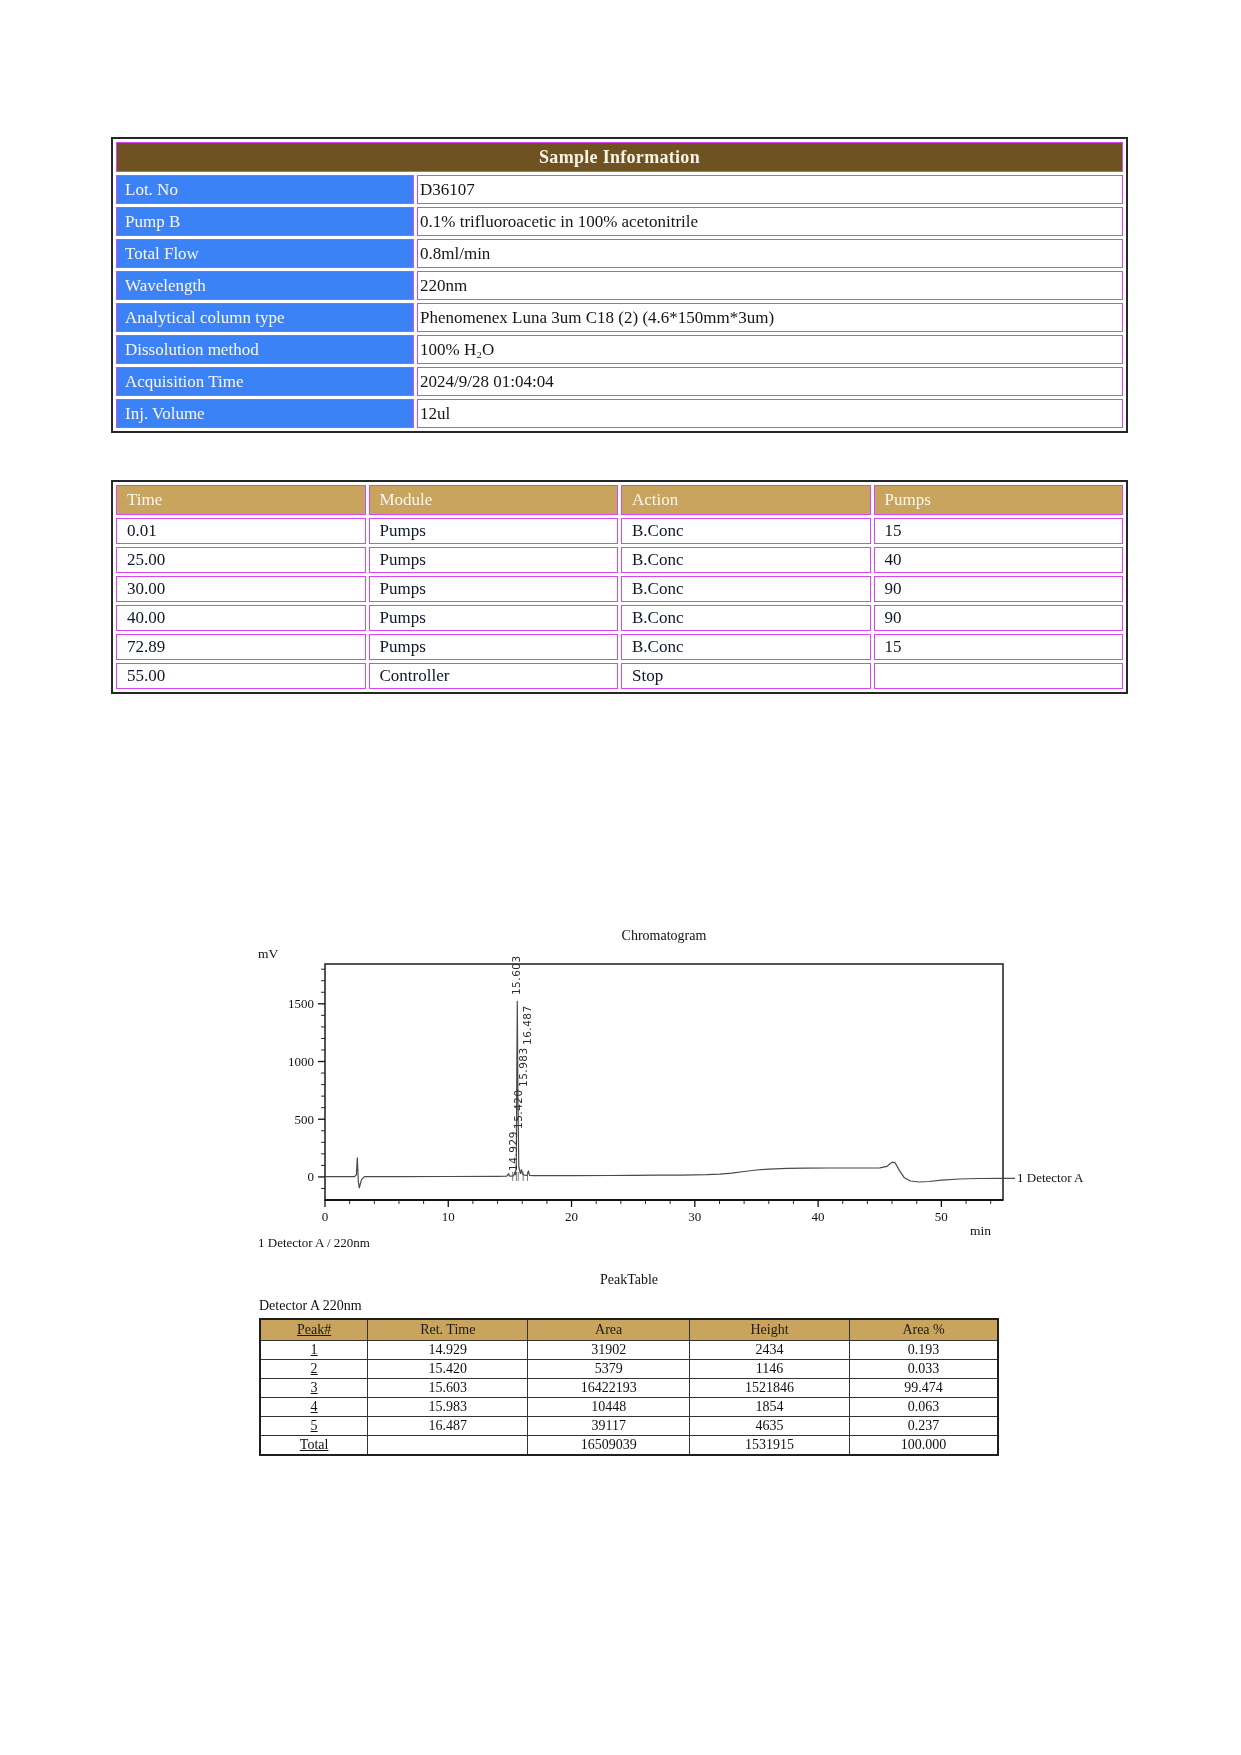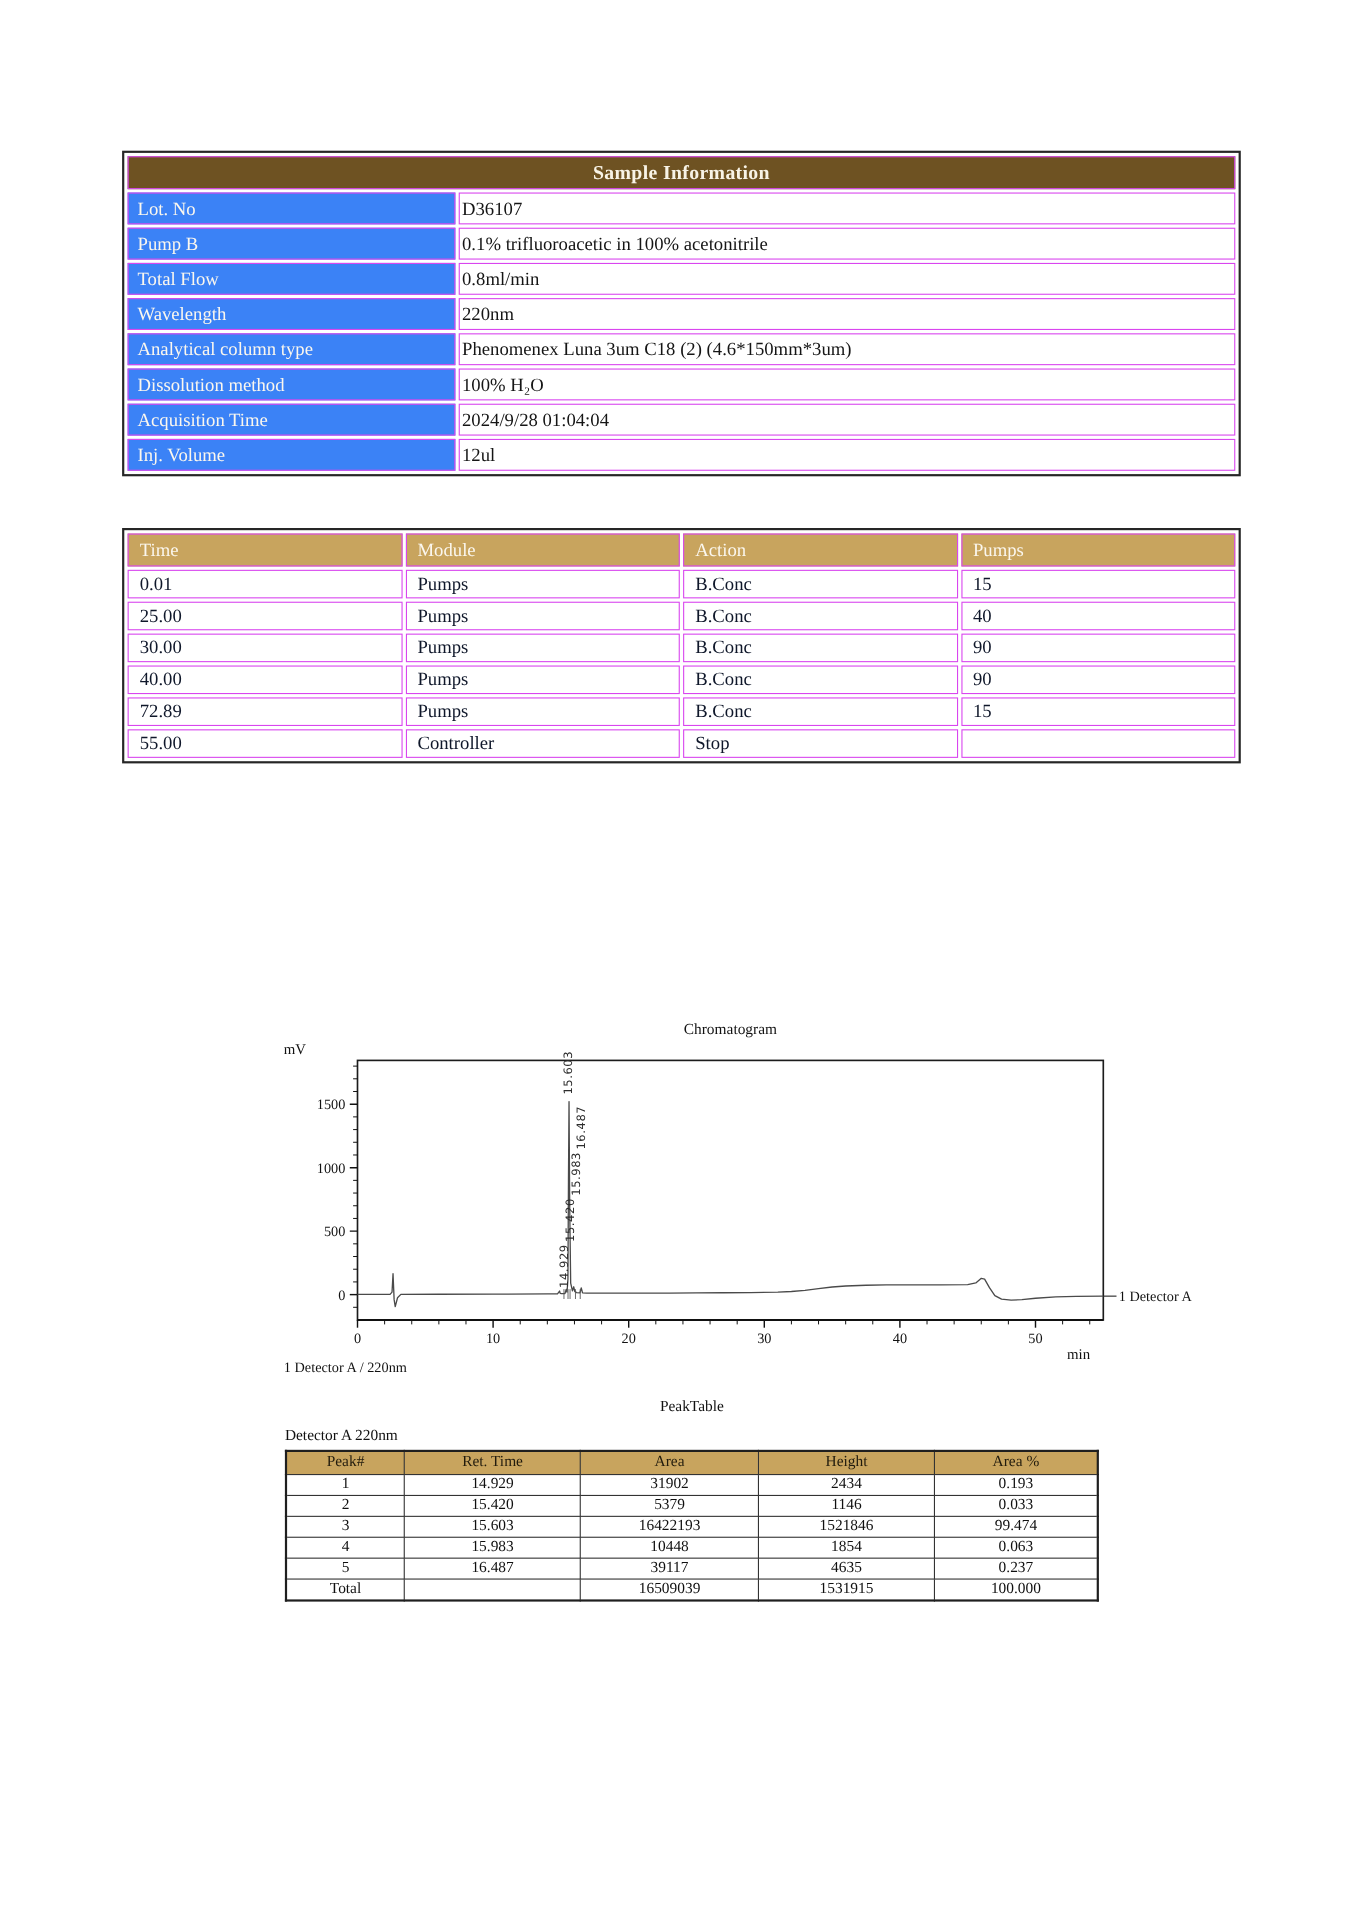--- a/index.html
+++ b/index.html
@@ -26,21 +26,21 @@
   
   .pk-title{position:absolute;left:259px;top:1272px;width:740px;text-align:center;
             font-size:14px;color:#111;}
   .pk-sub{position:absolute;left:259px;top:1298px;font-size:14px;color:#111;}
   #peak-table{position:absolute;left:259px;top:1318px;width:740px;
               border-collapse:collapse;border:2px solid #1f1f1f;}
   #peak-table th{background:#c8a45e;color:#211b0d;font-weight:normal;font-size:14px;
                  border:1px solid #333;height:20px;padding:0;}
   #peak-table td{background:#fff;color:#101010;font-size:14px;border:1px solid #333;
                  text-align:center;height:18px;padding:0;}
-  #peak-table th:nth-child(1),#peak-table td:nth-child(1){width:14.6%;}
+  #peak-table th:nth-child(1),#peak-table td:nth-child(1){width:14.6%;text-decoration:underline;}
   #peak-table th:nth-child(2),#peak-table td:nth-child(2){width:21.7%;}
   #peak-table th:nth-child(3),#peak-table td:nth-child(3){width:21.9%;}
   #peak-table th:nth-child(4),#peak-table td:nth-child(4){width:21.7%;}
   #peak-table th:nth-child(5),#peak-table td:nth-child(5){width:20.1%;}
 
   
   #chrom{position:absolute;left:200px;top:925px;}
   #chrom text{font-family:"Liberation Serif",serif;fill:#111;}
   #chrom text.pklab{font-family:"DejaVu Sans",sans-serif;fill:#2d2d2d;letter-spacing:.5px;}
 </style>

